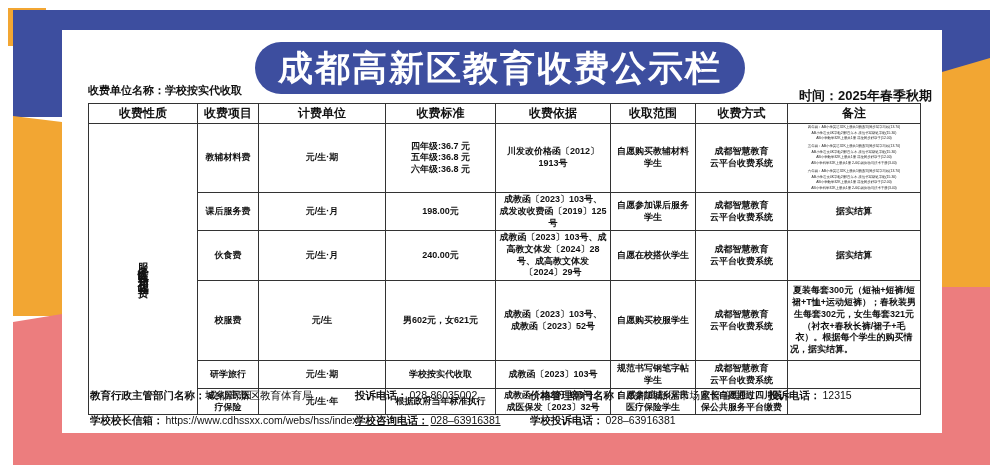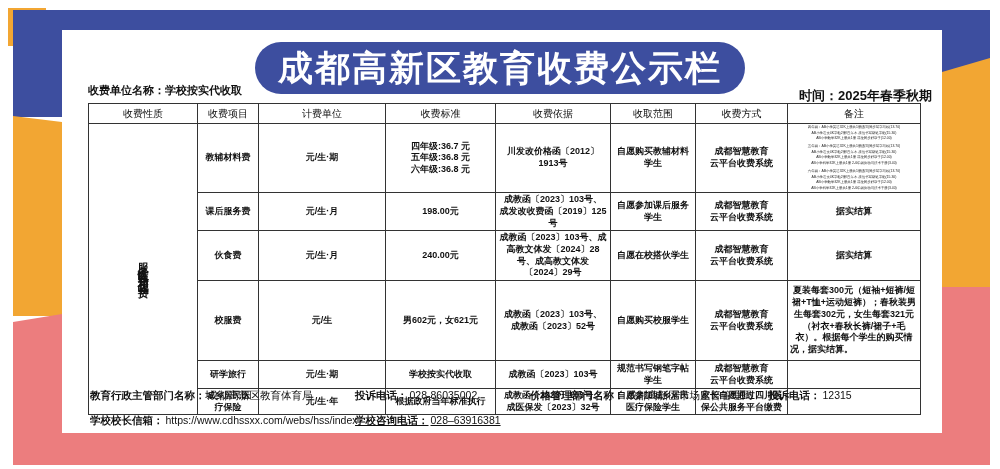--- a/index.html
+++ b/index.html
@@ -21,21 +21,21 @@
         border-radius:28px;display:flex;align-items:center;justify-content:center;z-index:5;}
   .pill .t{color:#fff;font-size:35px;font-weight:bold;letter-spacing:2px;white-space:nowrap;}
   .unit-name{position:absolute;left:88px;top:83px;font-size:11px;font-weight:bold;}
   .time-label{position:absolute;left:700px;top:87px;width:232px;text-align:right;
               font-size:13px;font-weight:bold;}
   table.fee{position:absolute;left:88px;top:103px;width:832px;border-collapse:collapse;
             table-layout:fixed;}
   table.fee th,table.fee td{border:1px solid #333;text-align:center;vertical-align:middle;
             padding:1px 2px;font-size:9px;font-weight:600;line-height:1.3;
             white-space:pre-line;overflow:hidden;}
-  table.fee th{font-size:10px;font-weight:normal;height:17px;white-space:nowrap;}
+  table.fee th{font-size:12px;font-weight:bold;height:17px;white-space:nowrap;}
   tbody tr:nth-child(1){height:63px;}
   tbody tr:nth-child(2){height:28px;}
   tbody tr:nth-child(3){height:37px;}
   tbody tr:nth-child(4){height:80px;}
   tbody tr:nth-child(5){height:28px;padding-left:32px;}
   tbody tr:nth-child(6){height:25px;}
   td.nature{vertical-align:middle;}
   td.nature .vert{writing-mode:vertical-rl;text-orientation:upright;letter-spacing:3px;
                   font-weight:bold;font-size:11px;display:inline-block;}
   td.fineprint{padding:2px 1px;}
@@ -176,14 +176,15 @@
 
   <div class="footer-line" id="fl1">
       <span class="f-item"><b>教育行政主管部门名称：</b><span>成都高新区教育体育局</span></span>
       <span class="f-item"><b>投诉电话：</b><span>028-86035002</span></span>
       <span class="f-item"><b>价格管理部门名称：</b><span>成都高新区市场监督管理局</span></span>
       <span class="f-item"><b>投诉电话：</b><span>12315</span></span>
     </div>
   <div class="footer-line" id="fl2">
       <span class="f-item"><b>学校校长信箱：</b><span>https://www.cdhssxx.com/webs/hss/index</span></span>
       <span class="f-item"><b>学校咨询电话：</b><span>028–63916381</span></span>
+      <span class="f-item"><b>学校投诉电话：</b><span>028–63916381</span></span>
     </div>
 </div>
 
 </body></html>

